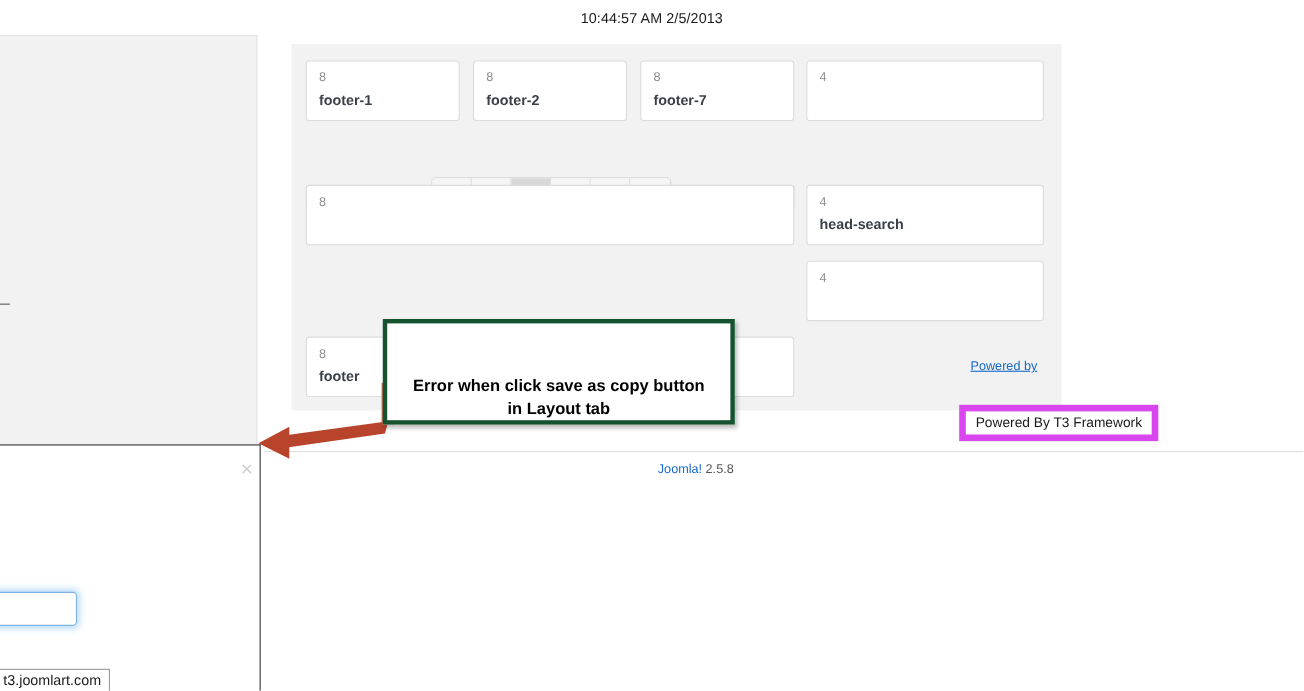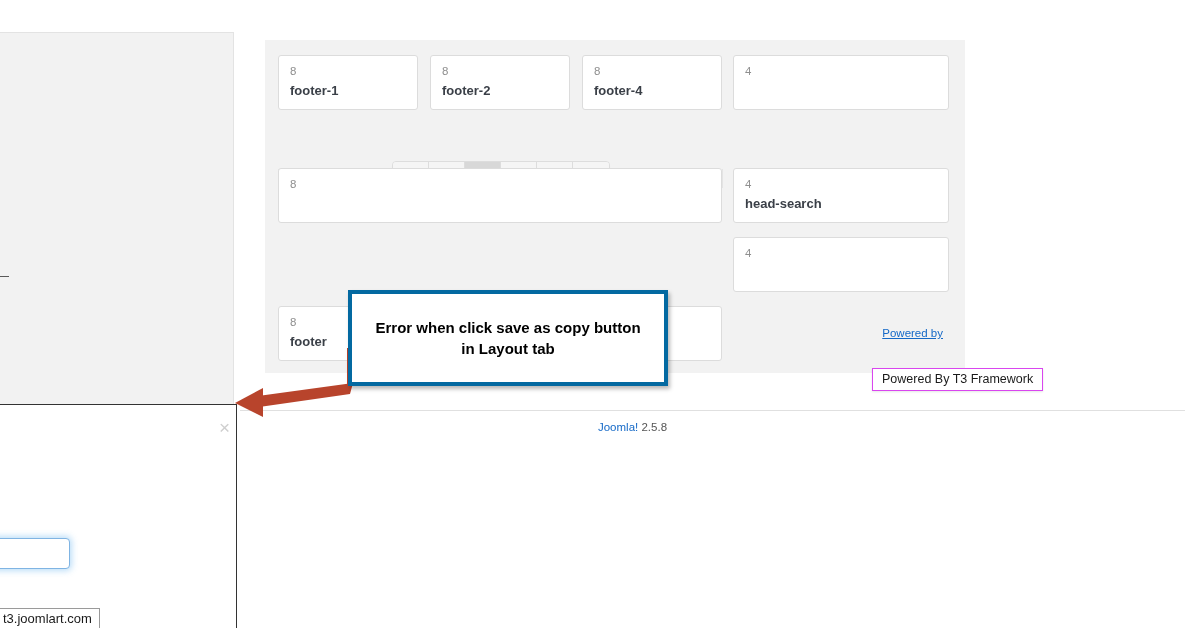--- a/index.html
+++ b/index.html
@@ -88,21 +88,21 @@
   .powered a {
     font-size: 11.5px; color: #1569c7; text-decoration: underline;
     display: block;
     margin-top: 11px;
   }
 
   
   .tooltip {
     position: absolute; left: 872px; top: 368px;
     padding: 3px 9px 4px 9px;
-    background: #ffffff; border: 1px solid #d946ef;
+    background: #ffffff; border: 6px solid #d946ef;
     font-size: 12.5px; color: #1a1a1a; white-space: nowrap;
     box-shadow: 0 1px 2px rgba(0,0,0,.10);
   }
 
   
   .hr-main {
     position: absolute; left: 240px; top: 410px; width: 945px; height: 1px;
     background: #e0e0e0;
   }
   .joomla-version {
@@ -146,55 +146,56 @@
     padding: 2px 7px 3px 7px;
     background: #ffffff; border: 1px solid #9a9a9a;
     font-size: 13px; color: #1a1a1a; white-space: nowrap;
   }
 
   
   .callout {
     position: absolute; left: 348px; top: 290px;
     width: 320px; height: 96px;
     background: #ffffff;
-    border: 4px solid #0369a1;
+    border: 4px solid #14532d;
     box-shadow: 2px 3px 4px rgba(0,0,0,.28);
-    display: flex; align-items: center; justify-content: center;
+    display: flex; align-items: flex-end; justify-content: center;
   }
   .callout-text {
     font-size: 15px; font-weight: bold; color: #000000;
     text-align: center; line-height: 21px; padding: 0 16px;
   }
   .arrow-svg {
     position: absolute; left: 225px; top: 370px;
     width: 150px; height: 65px; overflow: visible; pointer-events: none;
   }
 </style>
 </head>
 <body>
 
 <div id="root">
 
+  <div class="timestamp">10:44:57 AM 2/5/2013</div>
 
   <div class="left-panel"></div>
   <div class="left-rule"></div>
 
   <div class="builder">
 
     <div class="blk" style="left:13px; top:15px; width:140px; height:55px;">
       <div class="span">8</div>
       <div class="name">footer-1</div>
     </div>
     <div class="blk" style="left:165px; top:15px; width:140px; height:55px;">
       <div class="span">8</div>
       <div class="name">footer-2</div>
     </div>
     <div class="blk" style="left:317px; top:15px; width:140px; height:55px;">
       <div class="span">8</div>
-      <div class="name">footer-4</div>
+      <div class="name">footer-7</div>
     </div>
     <div class="blk" style="left:468px; top:15px; width:216px; height:55px;">
       <div class="span">4</div>
     </div>
 
     <div class="pager-wrap">
       <div class="pager-bar"></div>
       <div class="pager">
         <div class="pg">1</div>
         <div class="pg">2</div>

